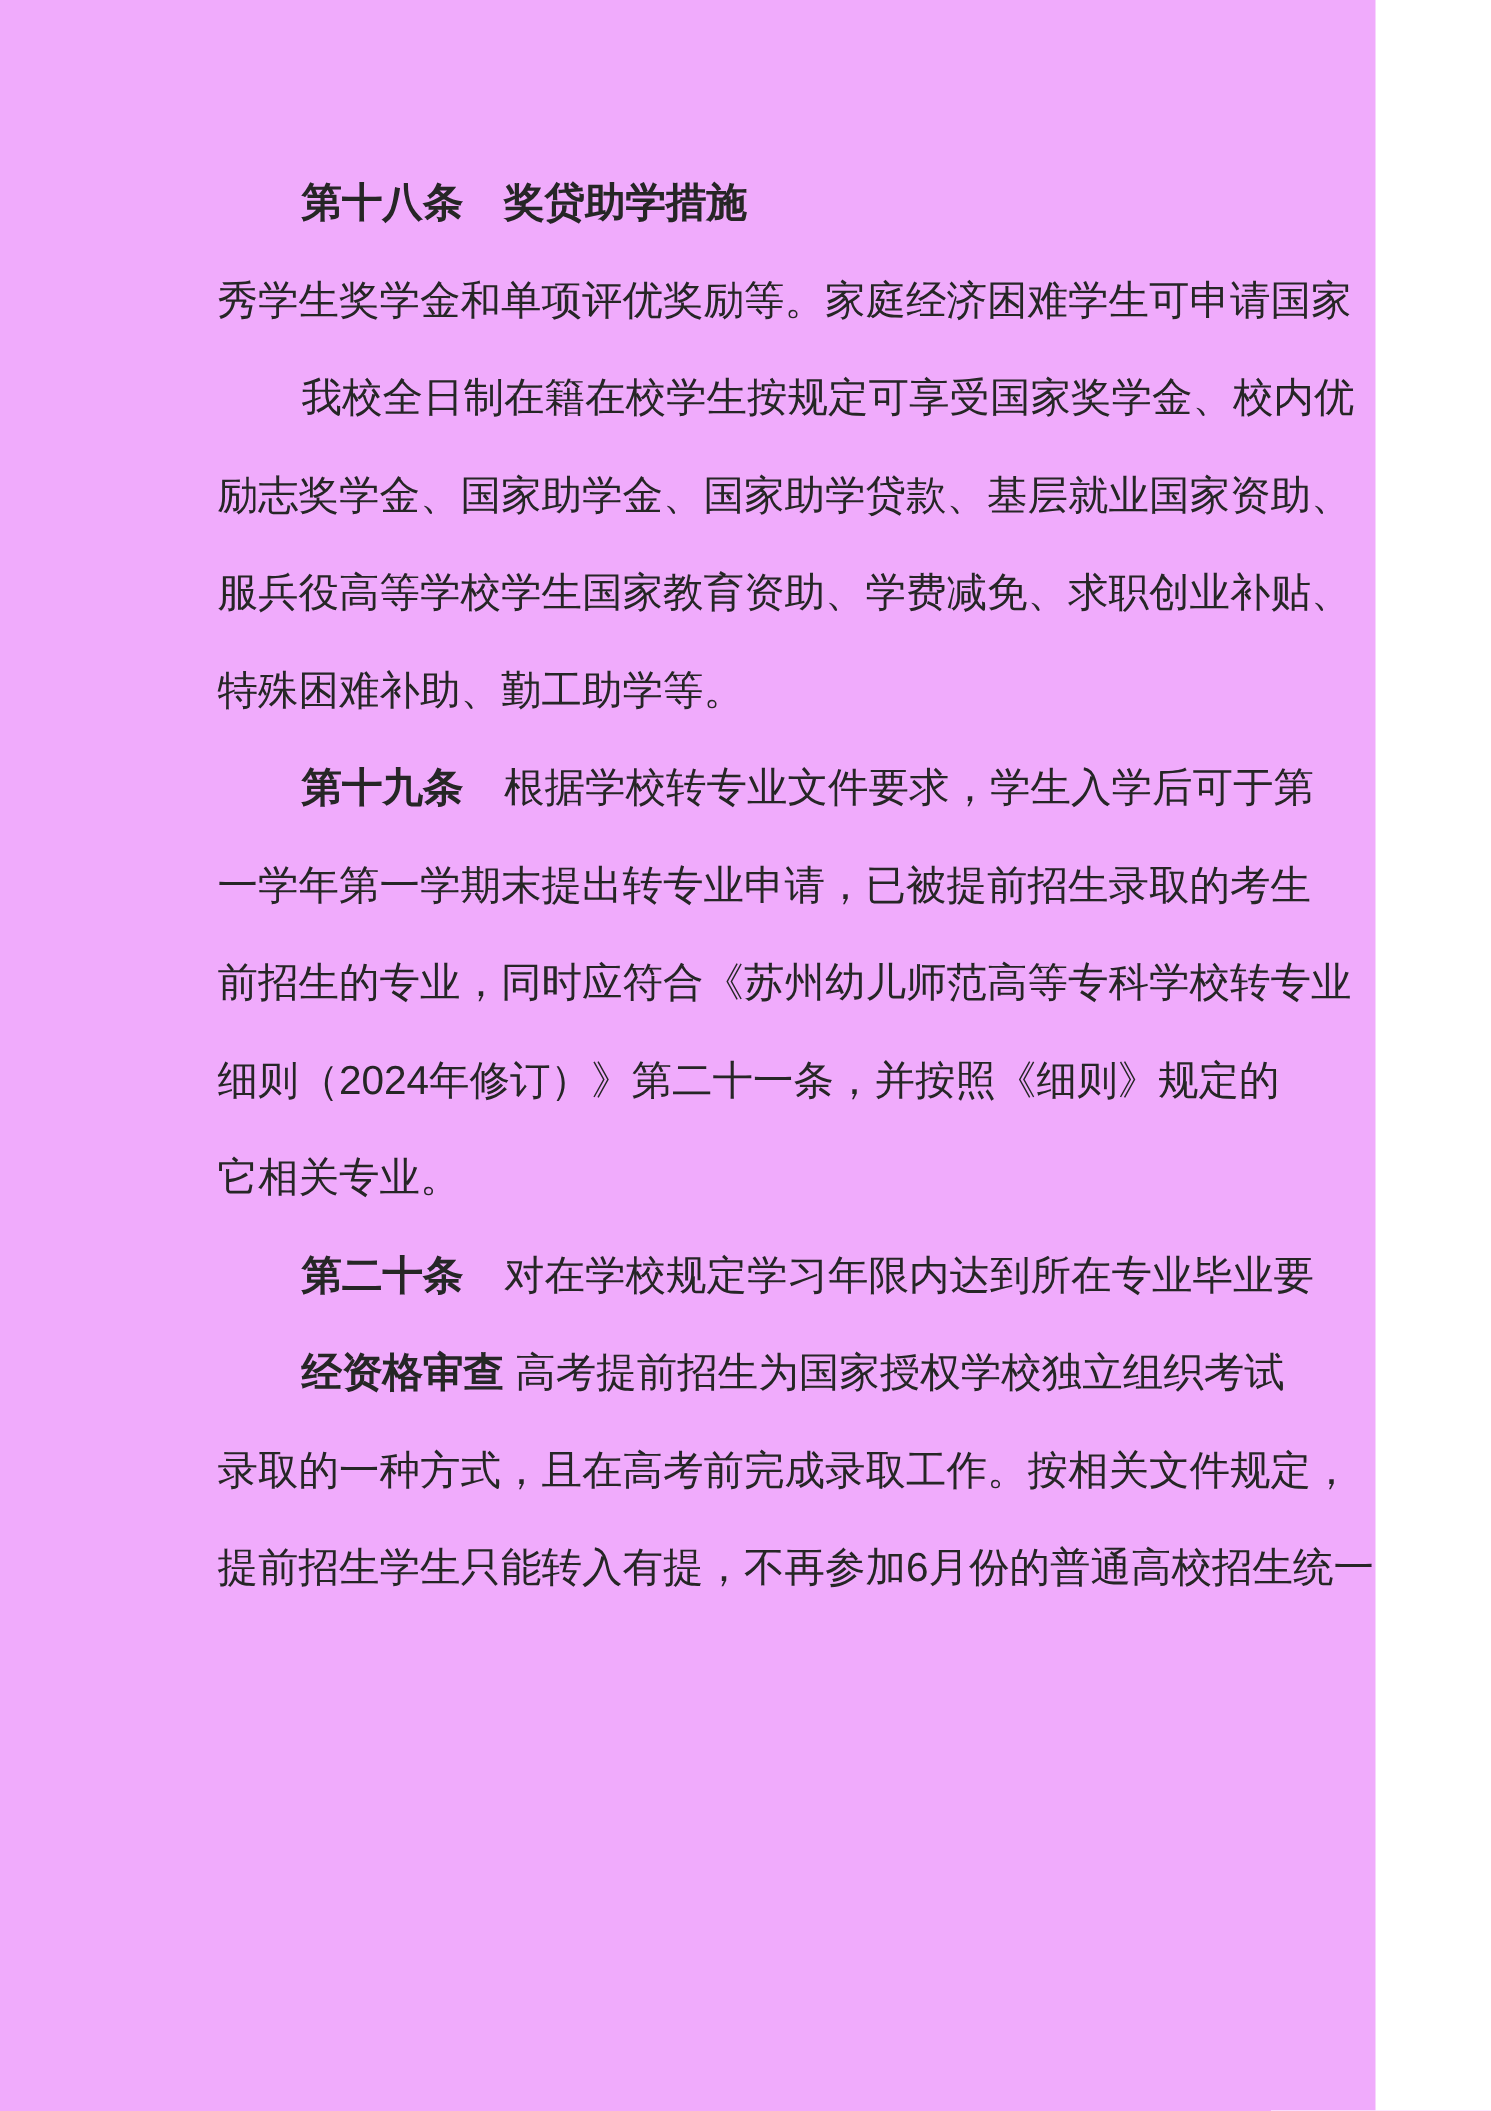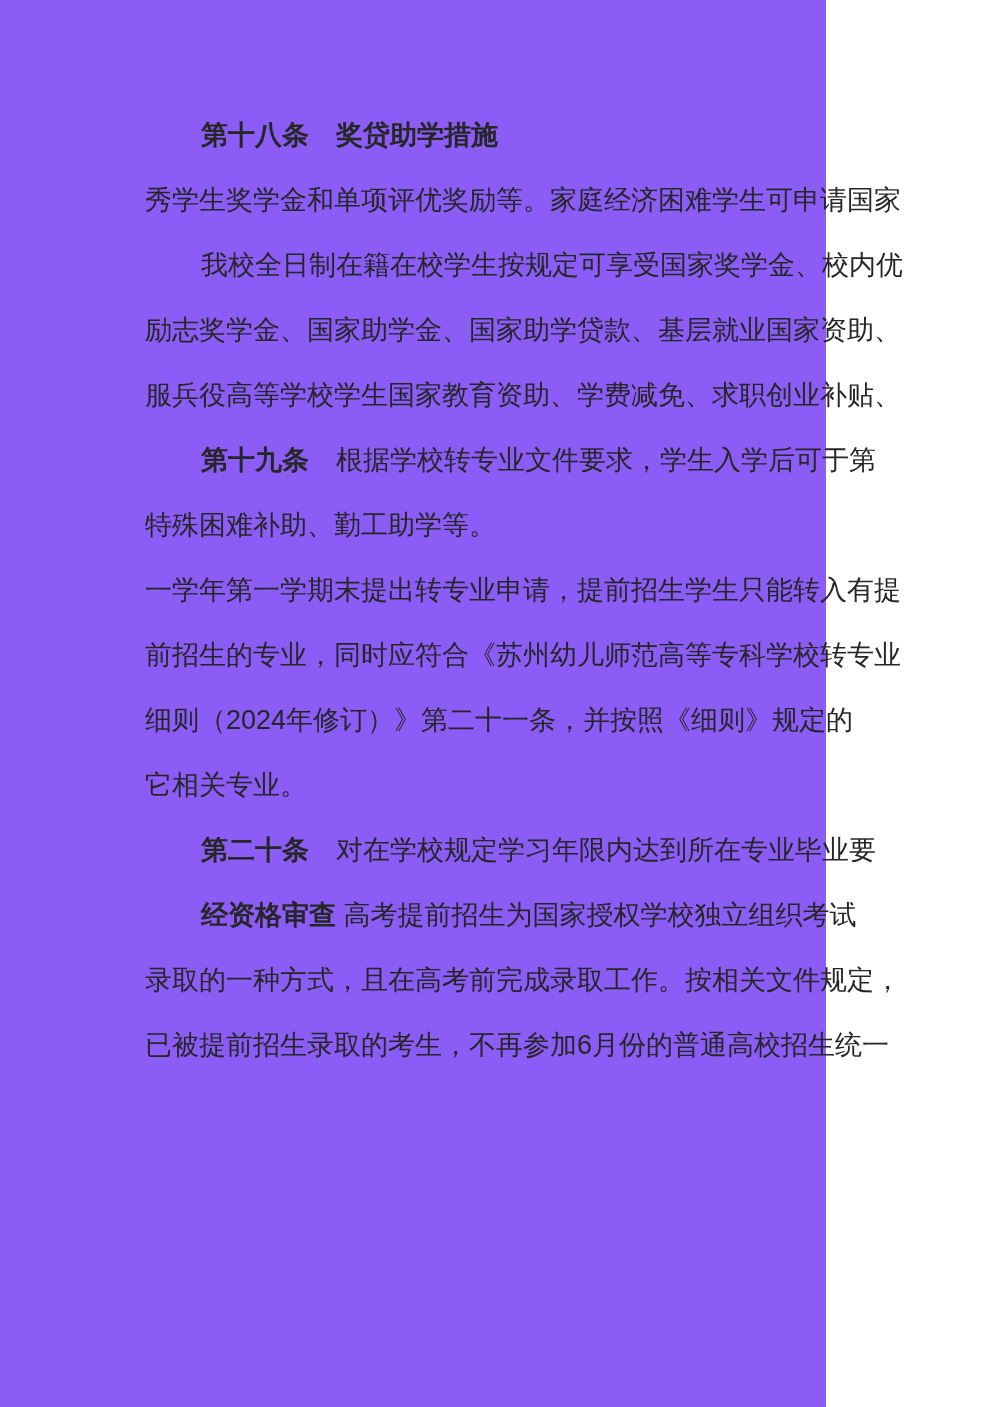--- a/index.html
+++ b/index.html
@@ -8,23 +8,23 @@
     background: #ffffff;
   }
   body {
     width: 994px;
     height: 1407px;
     font-family: "Liberation Sans", sans-serif;
     overflow: hidden;
   }
   .page {
     position: relative;
-    width: 826px;
+    width: 917px;
     height: 1407px;
-    background: #8b5cf6;
+    background: #f0abfc;
   }
   .text-block {
     position: absolute;
     left: 145px;
     top: 103px;
     width: 726px;
     color: #262626;
     font-size: 27px;
   }
   .line {
@@ -47,24 +47,24 @@
 </head>
 <body>
 
 <div class="page">
   <div class="text-block">
       <div class="line indent"><span class="seg-bold">第十八条　奖贷助学措施</span></div>
       <div class="line"><span class="seg-regular">秀学生奖学金和单项评优奖励等。家庭经济困难学生可申请国家</span></div>
       <div class="line indent"><span class="seg-regular">我校全日制在籍在校学生按规定可享受国家奖学金、校内优</span></div>
       <div class="line"><span class="seg-regular">励志奖学金、国家助学金、国家助学贷款、基层就业国家资助、</span></div>
       <div class="line"><span class="seg-regular">服兵役高等学校学生国家教育资助、学费减免、求职创业补贴、</span></div>
+      <div class="line"><span class="seg-regular">特殊困难补助、勤工助学等。</span></div>
       <div class="line indent"><span class="seg-bold">第十九条</span><span class="seg-regular">　根据学校转专业文件要求，学生入学后可于第</span></div>
-      <div class="line"><span class="seg-regular">特殊困难补助、勤工助学等。</span></div>
-      <div class="line"><span class="seg-regular">一学年第一学期末提出转专业申请，提前招生学生只能转入有提</span></div>
+      <div class="line"><span class="seg-regular">一学年第一学期末提出转专业申请，已被提前招生录取的考生</span></div>
       <div class="line"><span class="seg-regular">前招生的专业，同时应符合《苏州幼儿师范高等专科学校转专业</span></div>
       <div class="line"><span class="seg-regular">细则（2024年修订）》第二十一条，并按照《细则》规定的</span></div>
       <div class="line"><span class="seg-regular">它相关专业。</span></div>
       <div class="line indent"><span class="seg-bold">第二十条</span><span class="seg-regular">　对在学校规定学习年限内达到所在专业毕业要</span></div>
       <div class="line indent"><span class="seg-bold">经资格审查</span><span class="seg-regular"> 高考提前招生为国家授权学校独立组织考试</span></div>
       <div class="line"><span class="seg-regular">录取的一种方式，且在高考前完成录取工作。按相关文件规定，</span></div>
-      <div class="line"><span class="seg-regular">已被提前招生录取的考生，不再参加6月份的普通高校招生统一</span></div>
+      <div class="line"><span class="seg-regular">提前招生学生只能转入有提，不再参加6月份的普通高校招生统一</span></div>
     </div>
 </div>
 
 </body></html>

